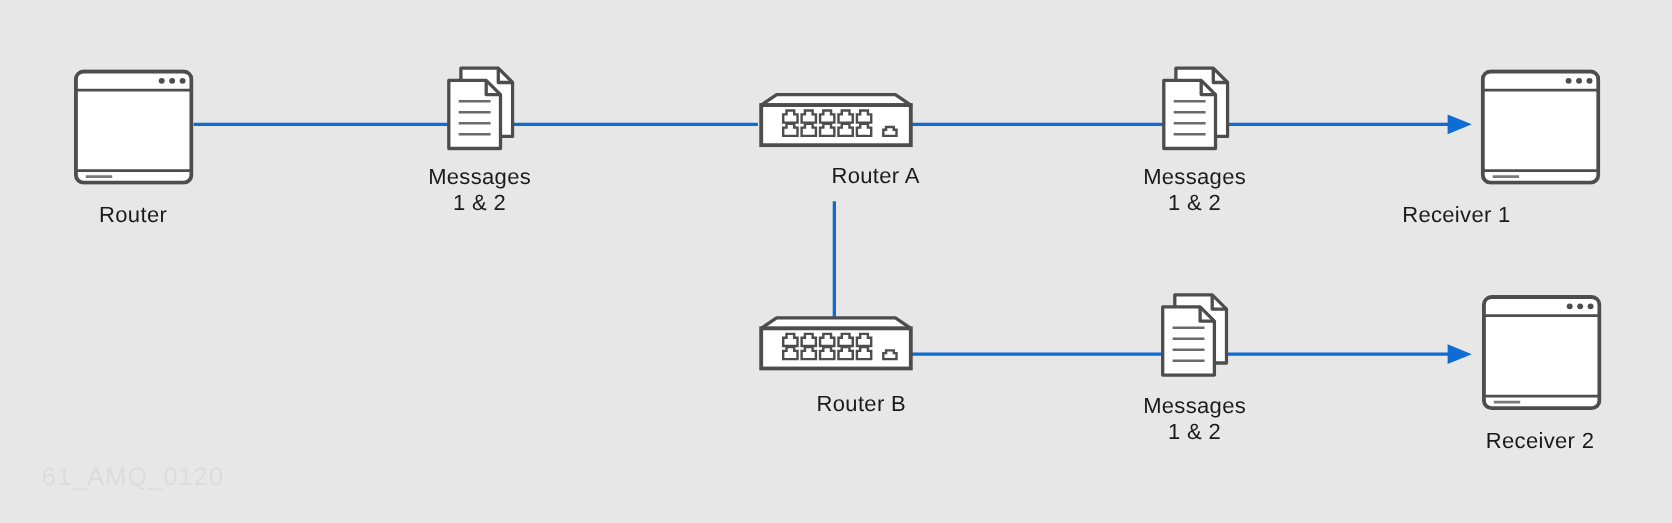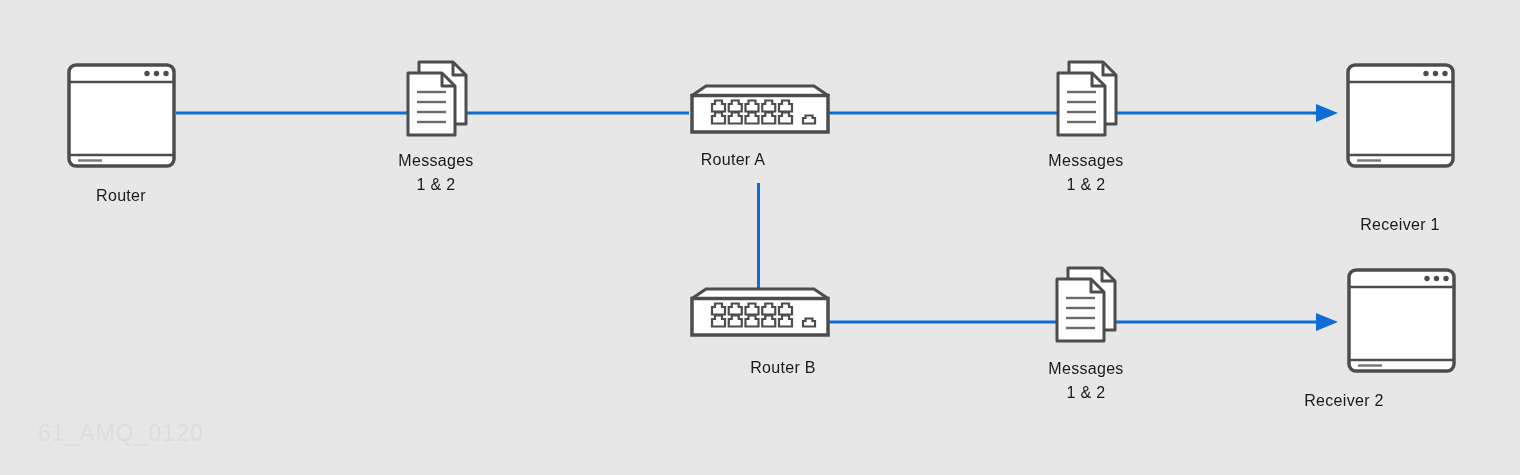--- a/index.html
+++ b/index.html
@@ -21,45 +21,45 @@
   }
 
   .node { position: absolute; }
   .icon-svg { display: block; }
 
   .node-label {
     position: absolute;
     transform: translateX(-50%);
     text-align: center;
     white-space: nowrap;
-    font-size: 16px;
+    font-size: 20px;
     line-height: 24px;
     letter-spacing: 0.3px;
     color: var(--label-text, #1a1a1a);
   }
 
   
   .pos-sender-icon      { left: 67px;   top: 63px;  }
   .pos-receiver1-icon   { left: 1346px; top: 63px;  }
   .pos-receiver2-icon   { left: 1347px; top: 268px; }
   .pos-routerA-icon     { left: 690px;  top: 84px;  }
   .pos-routerB-icon     { left: 690px;  top: 287px; }
   .pos-msgs-top-icon    { left: 406px;  top: 60px;  }
   .pos-msgs-right-icon  { left: 1056px; top: 60px;  }
   .pos-msgs-bottom-icon { left: 1055px; top: 266px; }
 
   
   .pos-sender-label      { left: 121px;  top: 184px; }
   .pos-msgs-top-label    { left: 436px;  top: 149px; }
-  .pos-routerA-label     { left: 733px;  top: 148px; text-align: right; }
+  .pos-routerA-label     { left: 796px;  top: 148px; text-align: right; }
   .pos-msgs-right-label  { left: 1086px; top: 149px; }
-  .pos-receiver1-label   { left: 1400px; top: 184px; margin-top: 29px; }
+  .pos-receiver1-label   { left: 1324px; top: 184px; }
   .pos-routerB-label     { left: 759px;  top: 356px; margin-left: 24px; }
   .pos-msgs-bottom-label { left: 1086px; top: 357px; }
-  .pos-receiver2-label   { left: 1344px; top: 389px; }
+  .pos-receiver2-label   { left: 1400px; top: 389px; }
 
   .watermark {
     position: absolute;
     left: 38px;
     top: 420px;
     font-size: 23px;
     letter-spacing: 1px;
     color: var(--watermark-text, #dcdcdc);
   }
 </style>

